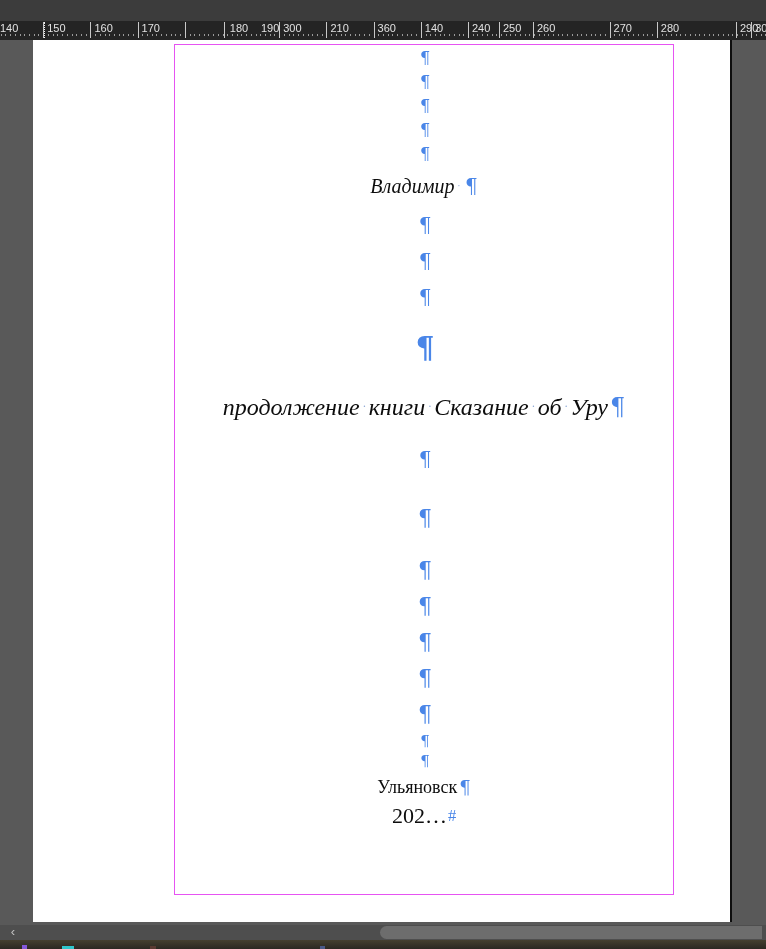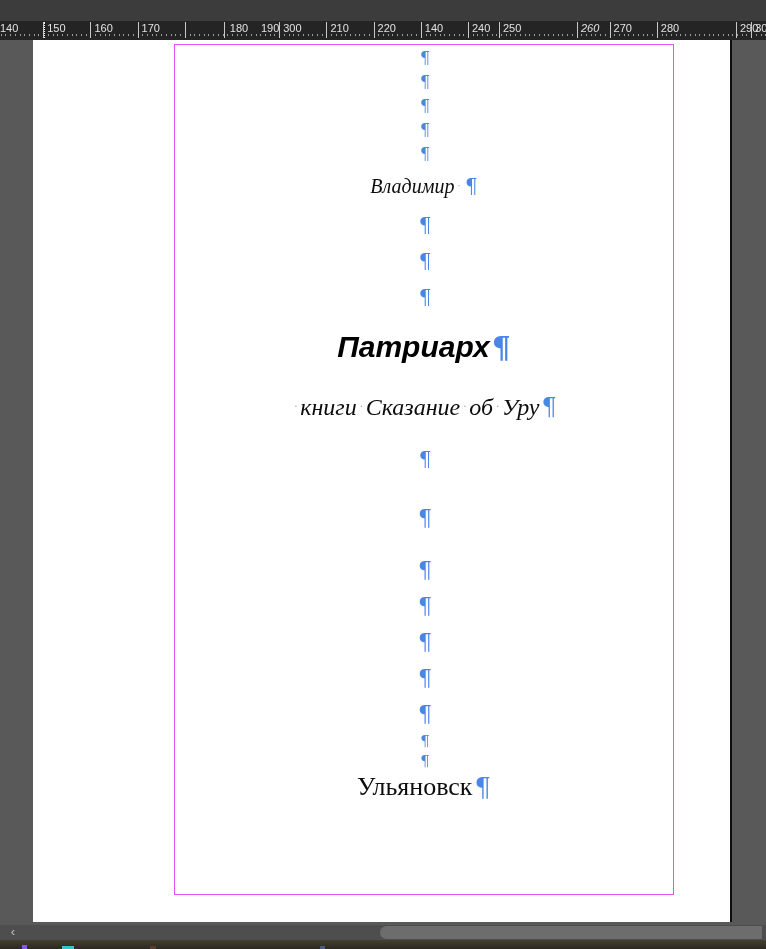--- a/index.html
+++ b/index.html
@@ -31,21 +31,21 @@
   .l-ps       { height:24px; font-size:16px; }
   .l-author   { height:42px; font-size:20px; font-style:italic; }
   .l-pm       { height:36px; font-size:20px; }
   .l-title    { height:64px; font-size:30px; font-weight:bold; font-style:italic;
                 font-family:"Liberation Sans","DejaVu Sans",sans-serif; color:#000; }
   .l-subtitle { height:56px; font-size:24px; font-style:italic; }
   .l-pm2      { height:48px; font-size:20px; }
   .l-pl       { height:68px; font-size:22px; }
   .l-pl2      { height:36px; font-size:22px; }
   .l-ps2      { height:20px; font-size:15px; }
-  .l-city     { height:32px; font-size:26px; }
+  .l-city     { height:32px; font-size:18px; }
   .l-year     { height:26px; font-size:22px; }
 
   .sp   { color:#8fa9d6; font-size:0.5em; margin:0 3px; transform:translateY(-0.1em); }
   .pil  { color:#4a86e8; margin-left:2px; font-family:"DejaVu Serif",serif; font-style:normal; }
   .hash { color:#4a86e8; font-size:0.75em; margin-left:1px; font-style:normal; }
 
   
   .hscroll { position:relative; height:15px; background:#4e4e4e; flex:0 0 auto; }
   .hscroll-btn { position:absolute; left:2px; top:0; width:22px; height:15px;
                  color:#c2c2c2; font-size:13px; line-height:14px; text-align:center; cursor:pointer; }
@@ -72,57 +72,58 @@
     <div class="ruler-minor"></div>
     <div id="ruler-cells">
         <span class="ruler-cell" style="left: -4px;">140</span>
         <span class="ruler-cell" style="left: 43.2px;">150</span>
         <span class="ruler-cell" style="left: 90.4px;">160</span>
         <span class="ruler-cell" style="left: 137.6px;">170</span>
         <span class="ruler-cell" style="left: 184.8px; padding-left: 44px;">180</span>
         <span class="ruler-cell" style="left: 224px; padding-left: 36px;">190</span>
         <span class="ruler-cell" style="left: 279.2px;">300</span>
         <span class="ruler-cell" style="left: 326.4px;">210</span>
-        <span class="ruler-cell" style="left: 373.6px;">220</span>
+        <span class="ruler-cell" style="left: 373.6px;">360</span>
         <span class="ruler-cell" style="left: 420.8px;">140</span>
         <span class="ruler-cell" style="left: 468px;">240</span>
         <span class="ruler-cell" style="left: 499px;">250</span>
-        <span class="ruler-cell" style="left: 577px; font-style: italic;">260</span>
+        <span class="ruler-cell" style="left: 533px;">260</span>
         <span class="ruler-cell" style="left: 609.6px;">270</span>
         <span class="ruler-cell" style="left: 656.8px;">280</span>
         <span class="ruler-cell" style="left: 704px; margin-left: 32px;">290</span>
         <span class="ruler-cell" style="left: 751.2px;">300</span>
       </div>
     <div class="ruler-margin"></div>
   </div>
 
   <div class="canvas">
     <div class="page">
       <div class="textbound" id="textbound">
           <div class="line l-ps"><span class="pil">¶</span></div>
           <div class="line l-ps"><span class="pil">¶</span></div>
           <div class="line l-ps"><span class="pil">¶</span></div>
           <div class="line l-ps"><span class="pil">¶</span></div>
           <div class="line l-ps"><span class="pil">¶</span></div>
           <div class="line l-author"><span>Владимир</span><span class="sp">·</span><span class="pil">¶</span></div>
           <div class="line l-pm"><span class="pil">¶</span></div>
           <div class="line l-pm"><span class="pil">¶</span></div>
           <div class="line l-pm"><span class="pil">¶</span></div>
-          <div class="line l-title"><span>Патриарх</span><span class="pil">¶</span></div>
-          <div class="line l-subtitle"><span class="sp">·</span><span>книги</span><span class="sp">·</span><span>Сказание</span><span class="sp">·</span><span>об</span><span class="sp">·</span><span>Уру</span><span class="pil">¶</span></div>
+          <div class="line l-title"><span class="pil">¶</span></div>
+          <div class="line l-subtitle"><span>продолжение</span><span class="sp">·</span><span>книги</span><span class="sp">·</span><span>Сказание</span><span class="sp">·</span><span>об</span><span class="sp">·</span><span>Уру</span><span class="pil">¶</span></div>
           <div class="line l-pm2"><span class="pil">¶</span></div>
           <div class="line l-pl"><span class="pil">¶</span></div>
           <div class="line l-pl2"><span class="pil">¶</span></div>
           <div class="line l-pl2"><span class="pil">¶</span></div>
           <div class="line l-pl2"><span class="pil">¶</span></div>
           <div class="line l-pl2"><span class="pil">¶</span></div>
           <div class="line l-pl2"><span class="pil">¶</span></div>
           <div class="line l-ps2"><span class="pil">¶</span></div>
           <div class="line l-ps2"><span class="pil">¶</span></div>
           <div class="line l-city"><span>Ульяновск</span><span class="pil">¶</span></div>
+          <div class="line l-year"><span>202…</span><span class="hash">#</span></div>
         </div>
     </div>
   </div>
 
   <div class="hscroll">
     <div class="hscroll-btn">‹</div>
     <div class="hscroll-thumb"></div>
   </div>
 
   <div class="tasksliver">

